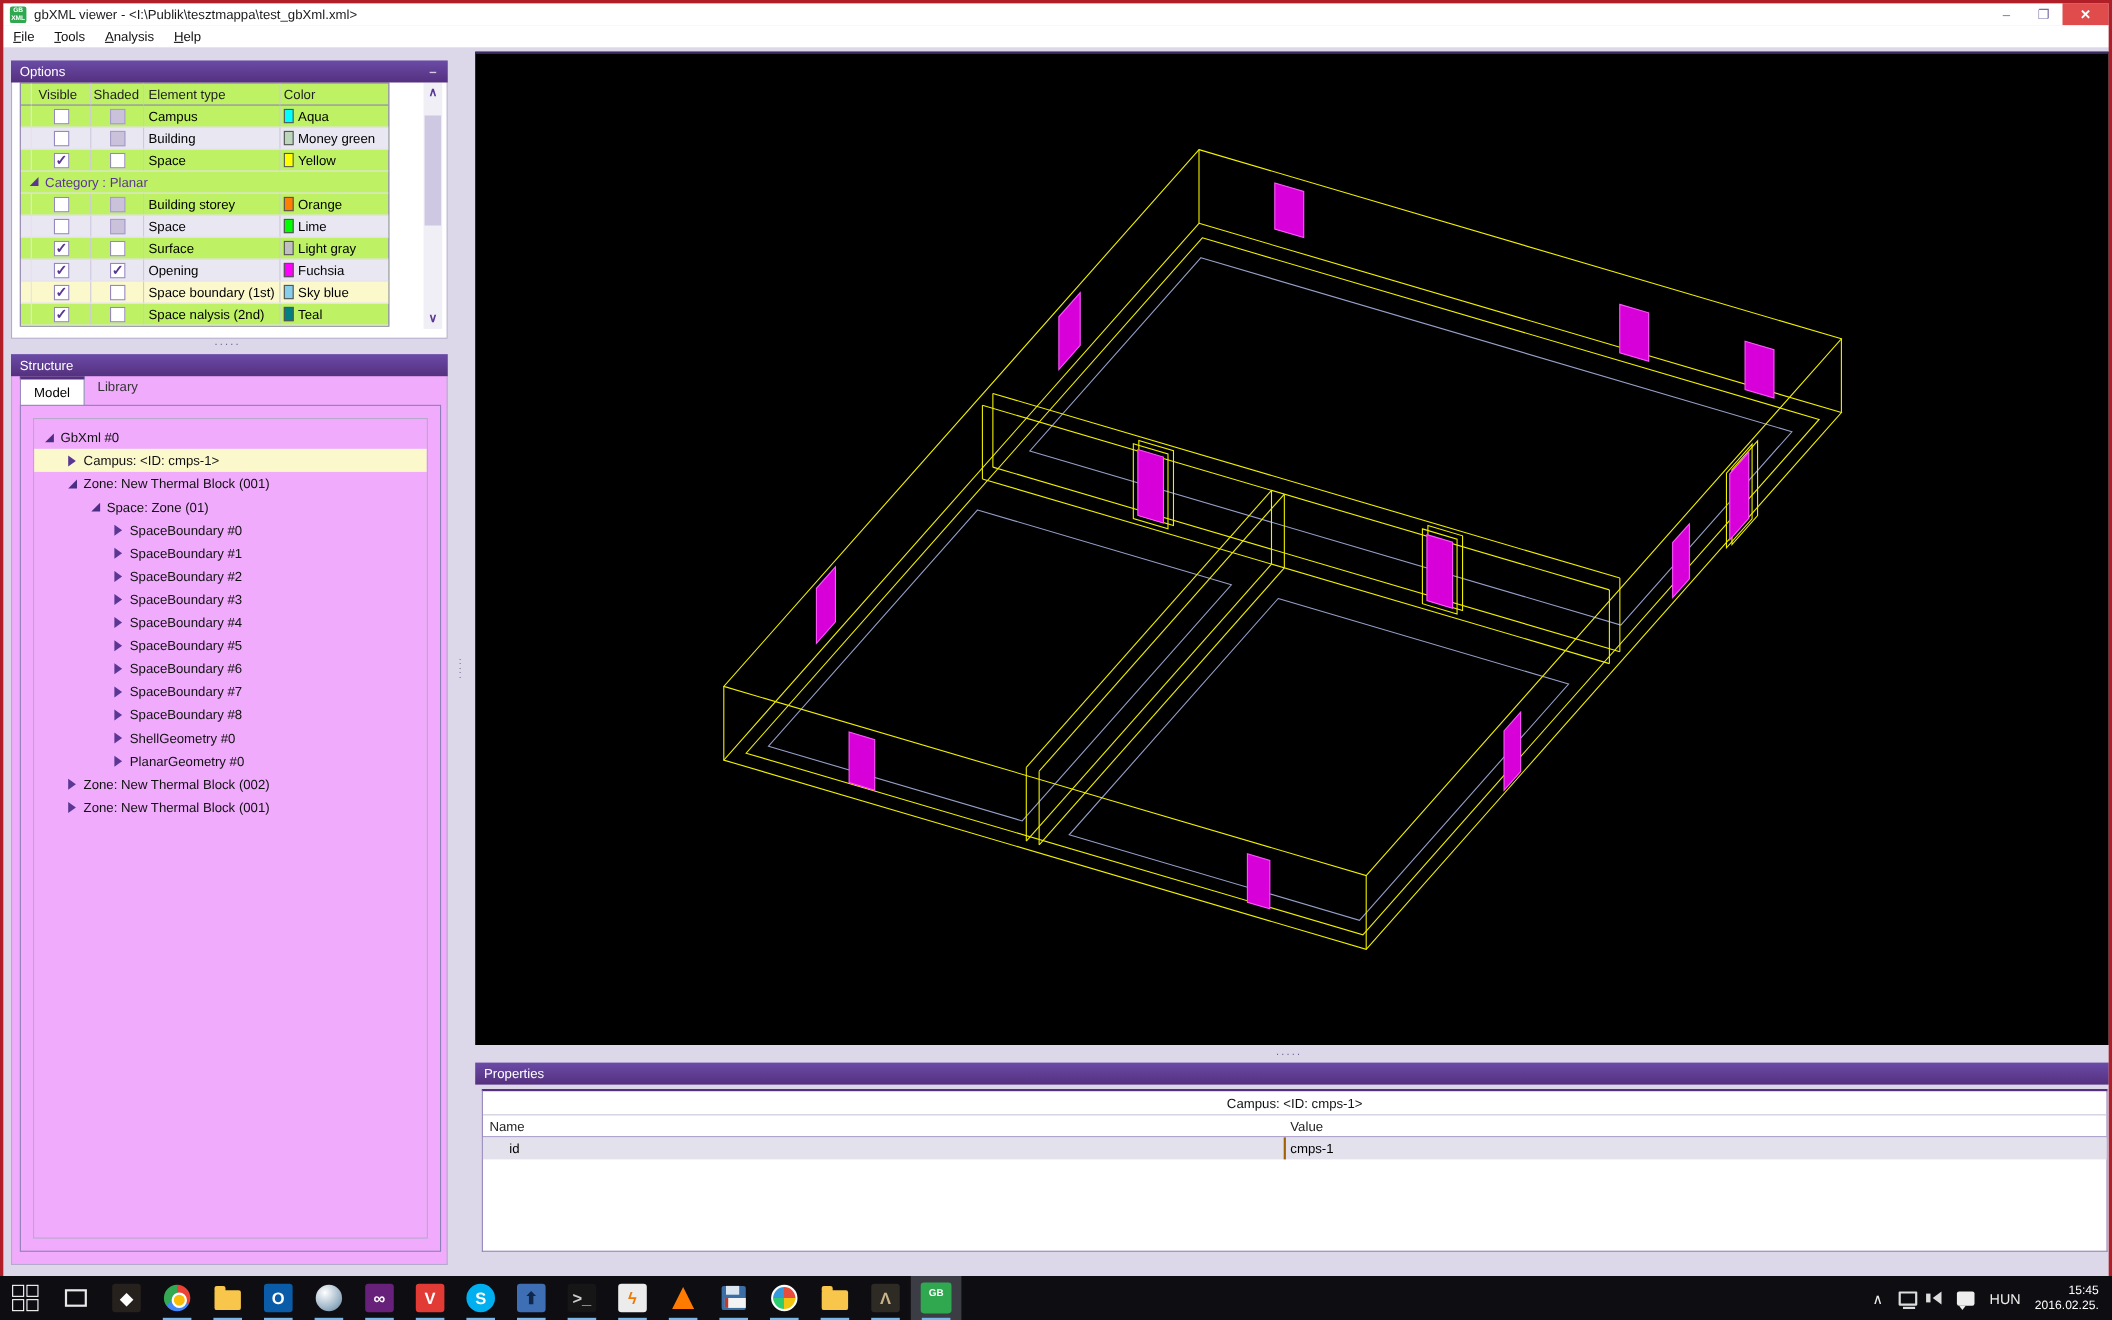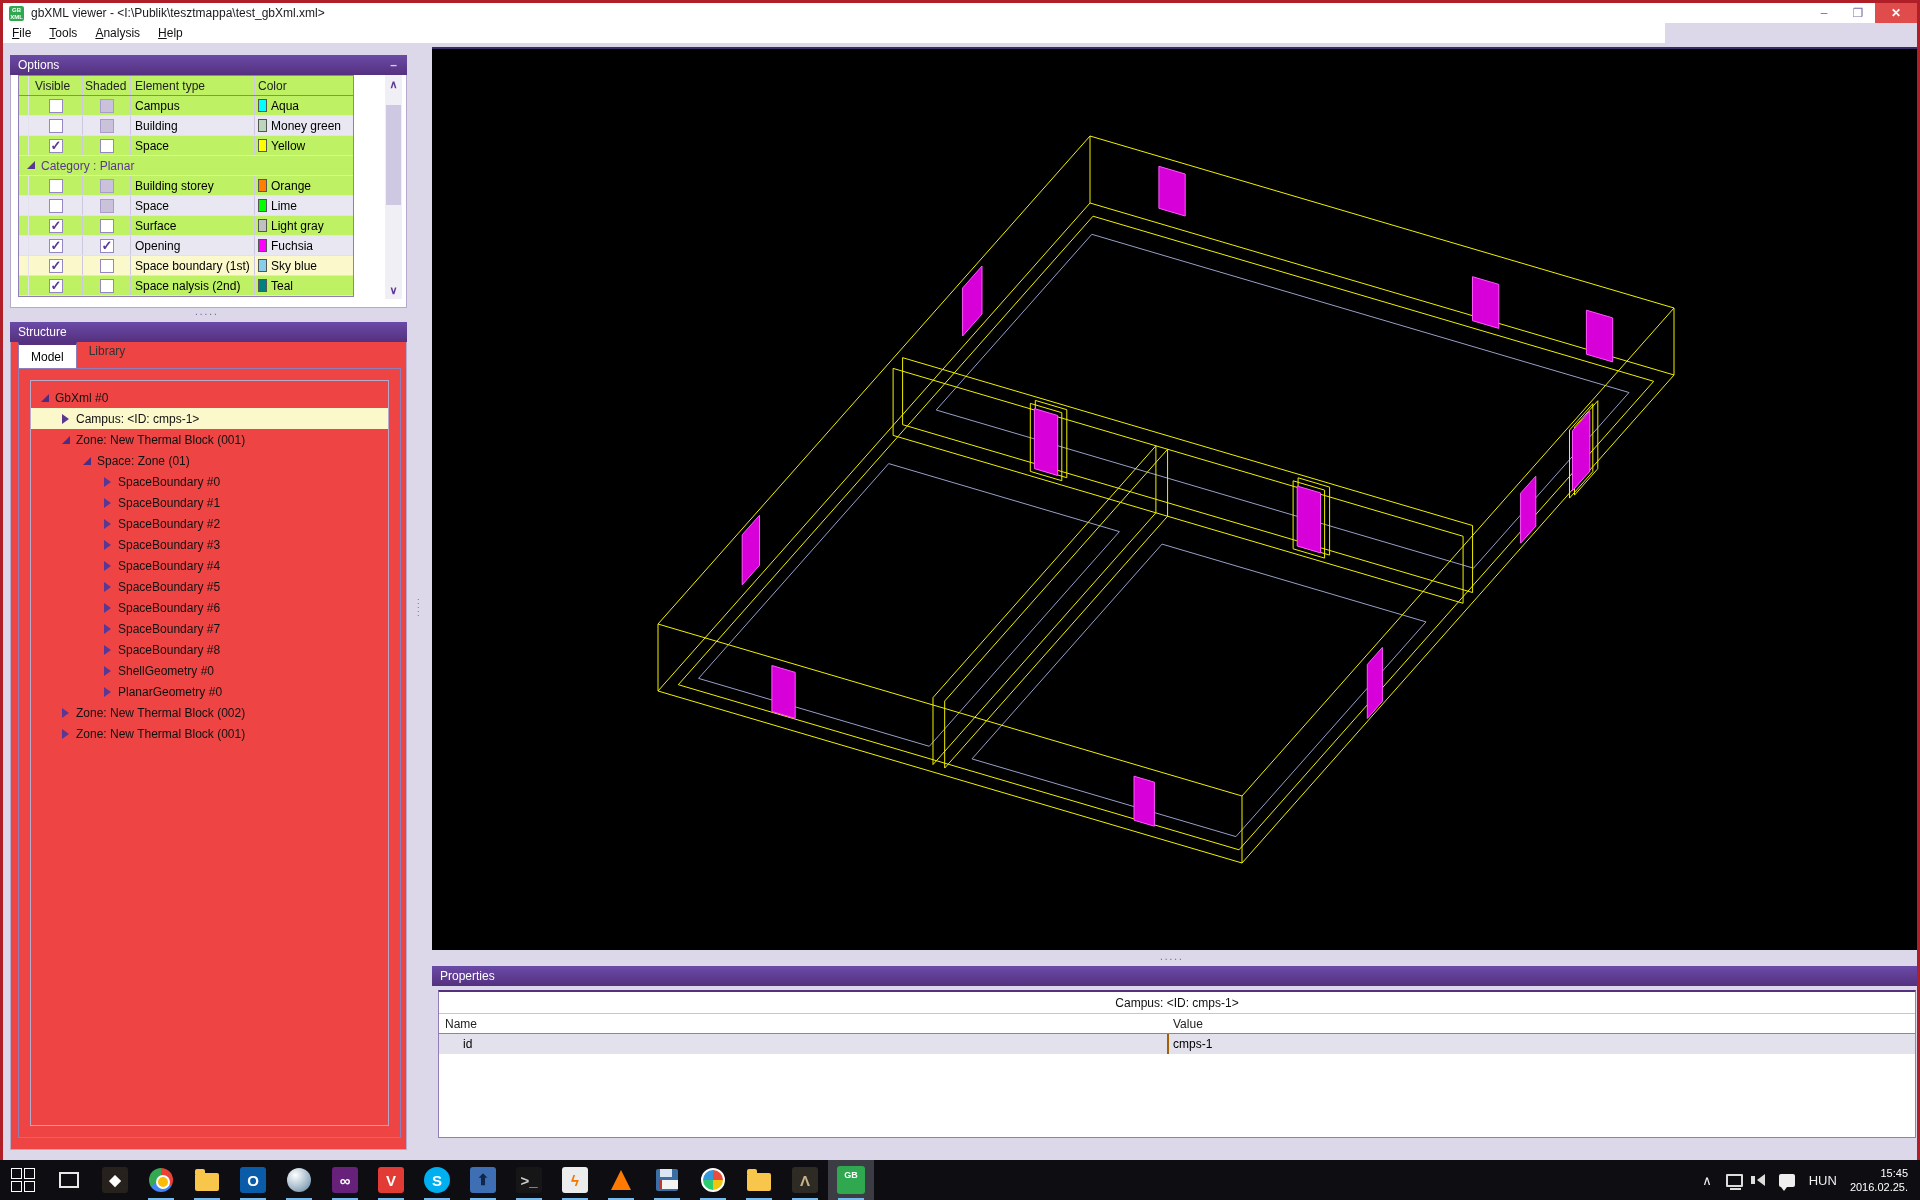--- a/index.html
+++ b/index.html
@@ -7,21 +7,21 @@
   #window { position:relative; width:1920px; height:1200px; background:#dcd8e9; }
 
   
   #win-border { position:absolute; inset:0; border:3px solid #b01e28; border-bottom:none; pointer-events:none; z-index:50; height:1160px; }
   #titlebar { position:absolute; left:3px; top:3px; width:1914px; height:20px; background:#ffffff; display:flex; align-items:center; }
   #app-icon { width:15px; height:15px; margin-left:6px; background:#2fa84f; color:#fff; font-size:6px; font-weight:bold; line-height:7px; text-align:center; border-radius:2px; padding-top:1px; }
   #title-text { margin-left:7px; font-size:12px; color:#1a1a1a; }
   #caption-btns { margin-left:auto; display:flex; height:20px; }
   .cap-btn { width:34px; height:20px; display:flex; align-items:center; justify-content:center; color:#7a6ba8; font-size:12px; }
   #btn-close { width:42px; background:#e04b4b; color:#fff; font-weight:bold; }
-  #menubar { position:absolute; left:3px; top:23px; width:1662px; height:20px; background:#fff; display:flex; align-items:center; font-size:12px; color:#111; }
+  #menubar { position:absolute; left:3px; top:23px; width:1914px; height:20px; background:#fff; display:flex; align-items:center; font-size:12px; color:#111; }
   .menu-item { padding:2px 9px; }
   .menu-item u { text-decoration:underline; }
 
   
   .panel-header { background:linear-gradient(#6a4ba6,#55307f); color:#fff; font-size:12px; height:20px; line-height:20px; padding-left:8px; position:relative; }
   .panel-header .min-dash { position:absolute; right:10px; top:0; color:#d6cbe8; font-weight:bold; }
 
   
   #options-panel { position:absolute; left:10px; top:55px; width:397px; height:253px; background:#fff; border:1px solid #b5aacb; }
   #options-table { position:absolute; left:7px; top:19px; width:336px; border:1px solid #8f7fb8; font-size:12px; background:#bef264; }
@@ -44,21 +44,21 @@
   #options-scroll { position:absolute; right:4px; top:19px; width:17px; height:224px; background:#f1eff6; }
   #options-scroll .arrow { position:absolute; left:0; width:17px; height:18px; color:#5b3794; font-size:11px; text-align:center; line-height:18px; font-weight:bold; }
   #options-scroll .thumb { position:absolute; left:1px; top:30px; width:15px; height:100px; background:#cfc8e2; }
 
   
   .hsplit-dots { position:absolute; color:#6d6391; font-size:10px; letter-spacing:2px; }
   #vsplit { position:absolute; left:409px; top:47px; width:22px; height:1105px; }
   #vsplit .dots { position:absolute; left:8px; top:548px; color:#6d6391; font-size:9px; line-height:4px; }
 
   
-  #structure-panel { position:absolute; left:10px; top:322px; width:397px; height:828px; background:#ef4444; border:1px solid #b5aacb; }
+  #structure-panel { position:absolute; left:10px; top:322px; width:397px; height:828px; background:#f0abfc; border:1px solid #b5aacb; }
   #tabs { position:absolute; left:7px; top:19px; height:27px; display:flex; font-size:12px; }
   .tab { padding:5px 12px 0 12px; height:27px; }
   .tab.active { border:1px solid #8f7fb8; border-bottom:1px solid #fff; border-top:3px solid #55307f; background:#fff; }
   .tab.inactive { color:#333; padding-top:2px; }
   #tab-content-border { position:absolute; left:7px; top:45px; width:383px; height:770px; border:1px solid #8f7fb8; }
   #tree-box { position:absolute; left:11px; top:11px; width:359px; height:746px; border:1px solid #b5aacb; overflow:hidden; }
   .tree-row { height:21px; display:flex; align-items:center; font-size:12px; color:#111; white-space:nowrap; }
   .tree-row.selected { background:#fbf8cc; }
   .tri-c { width:0; height:0; border-top:5px solid transparent; border-bottom:5px solid transparent; border-left:7px solid #5b3794; margin-right:7px; flex:none; }
   .tri-e { width:0; height:0; border-left:8px solid transparent; border-bottom:8px solid #4b2d83; margin-right:6px; flex:none; }

